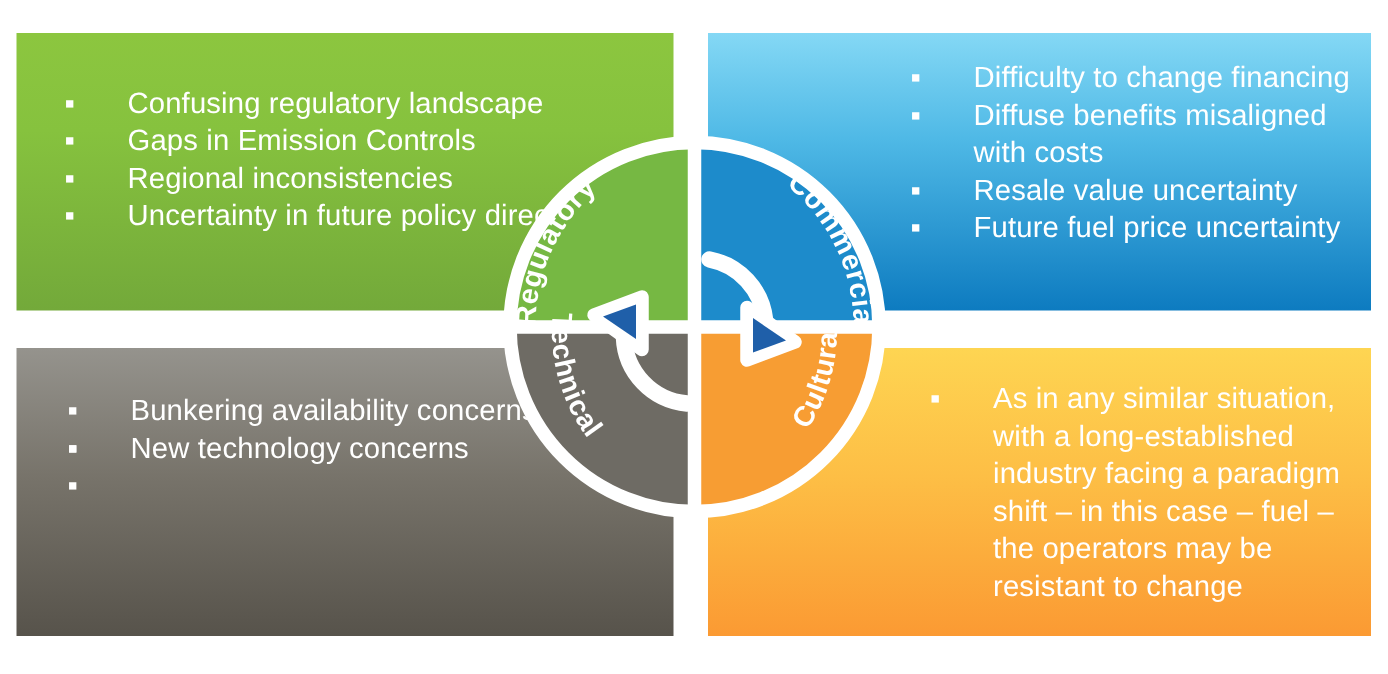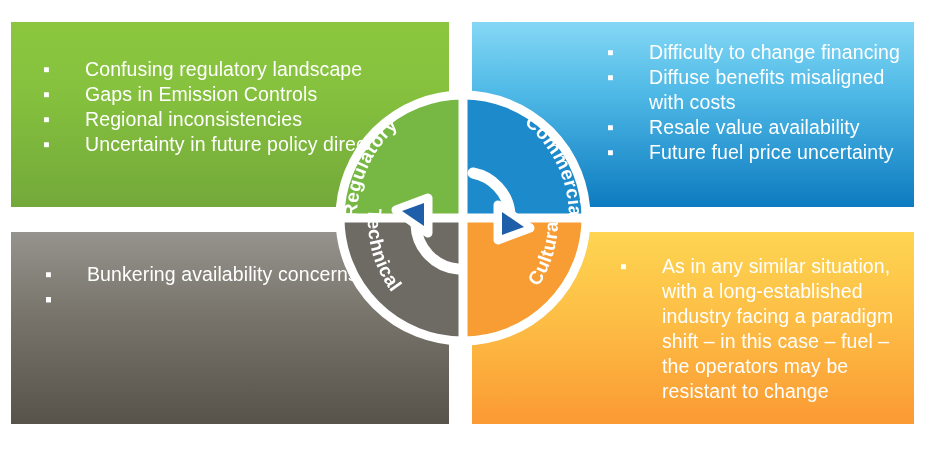--- a/index.html
+++ b/index.html
@@ -123,40 +123,41 @@
       <li>
         <span class="bullet-mark">▪</span>
         <span>Difficulty to change financing</span>
       </li>
       <li>
         <span class="bullet-mark">▪</span>
         <span>Diffuse benefits misaligned with costs</span>
       </li>
       <li>
         <span class="bullet-mark">▪</span>
-        <span>Resale value availability</span>
+        <span>Resale value uncertainty</span>
       </li>
       <li>
         <span class="bullet-mark">▪</span>
         <span>Future fuel price uncertainty</span>
       </li>
     </ul>
   </div>
 
   <div class="panel panel-bl">
     <ul class="bullets list-bl">
       <li>
         <span class="bullet-mark">▪</span>
         <span>Bunkering availability concerns</span>
       </li>
       <li>
         <span class="bullet-mark">▪</span>
       </li>
       <li>
         <span class="bullet-mark">▪</span>
+        <span>New technology concerns</span>
       </li>
       <li>
         <span class="bullet-mark">▪</span>
       </li>
     </ul>
   </div>
 
   <div class="panel panel-br">
     <ul class="bullets list-br">
       <li>

